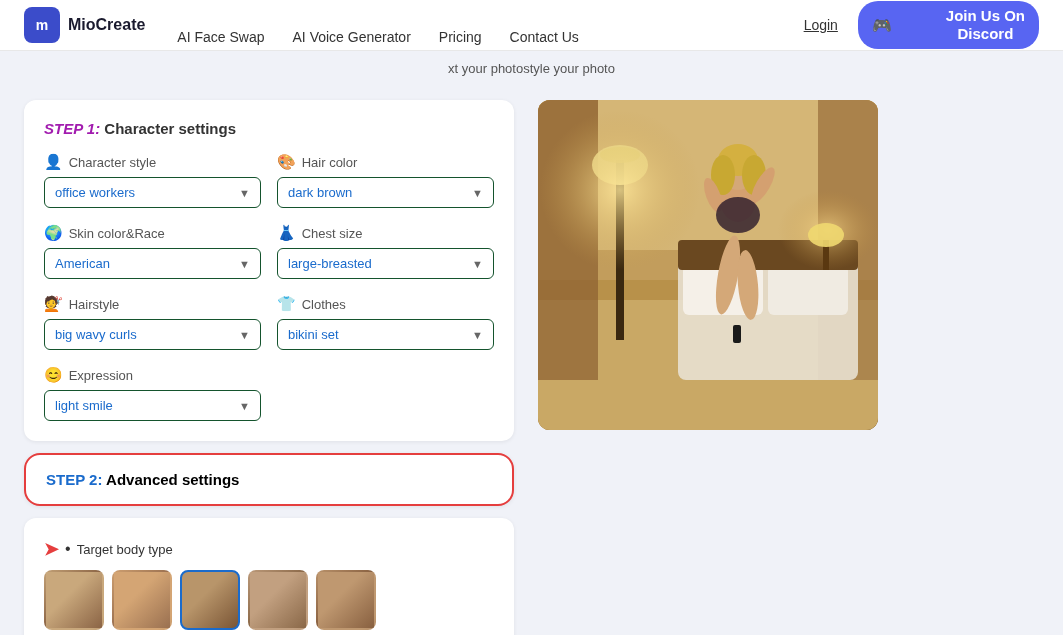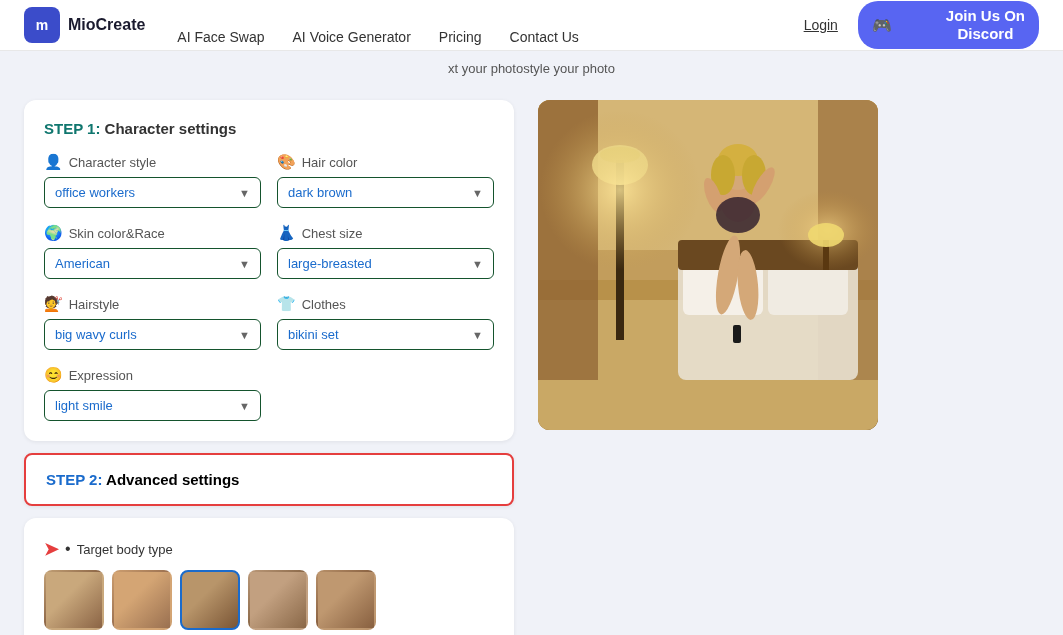--- a/index.html
+++ b/index.html
@@ -39,21 +39,21 @@
 
     
     .left-panel { width: 490px; }
 
     .section-card {
       background: #fff; border-radius: 12px; padding: 20px;
       margin-bottom: 12px; box-shadow: 0 1px 4px rgba(0,0,0,0.07);
     }
 
     .step-title { font-size: 15px; font-weight: 600; margin-bottom: 16px; }
-    .step-title .step-label { color: #0f766e; }
+    .step-title .step-label { color: #a21caf; font-style: italic; }
     .step-title .step-desc { color: #333; }
 
     .settings-grid { display: grid; grid-template-columns: 1fr 1fr; gap: 16px; }
 
     .field-group { display: flex; flex-direction: column; gap: 6px; }
     .field-label {
       display: flex; align-items: center; gap: 6px;
       font-size: 13px; color: #555; font-weight: 500;
     }
     .field-label .icon { font-size: 15px; color: #666; }
@@ -61,21 +61,21 @@
     .dropdown-select {
       display: flex; align-items: center; justify-content: space-between;
       border: 1px solid #14532d; border-radius: 6px; padding: 7px 10px;
       font-size: 13px; color: #1a6bcc; cursor: pointer; background: #fff;
       min-width: 0;
     }
     .dropdown-select .chevron { color: #666; font-size: 11px; }
 
     
     .step2-card {
-      background: #fff; border-radius: 8px; padding: 16px 20px;
+      background: #fff; border-radius: 16px; padding: 16px 20px;
       margin-bottom: 12px; border: 2px solid #e53e3e;
       box-shadow: 0 1px 4px rgba(0,0,0,0.07);
     }
     .step2-title { font-size: 15px; font-weight: 600; }
     .step2-title .step-label { color: #1a6bcc; }
 
     
     .advanced-card {
       background: #fff; border-radius: 12px; padding: 20px;
       margin-bottom: 12px; box-shadow: 0 1px 4px rgba(0,0,0,0.07);

